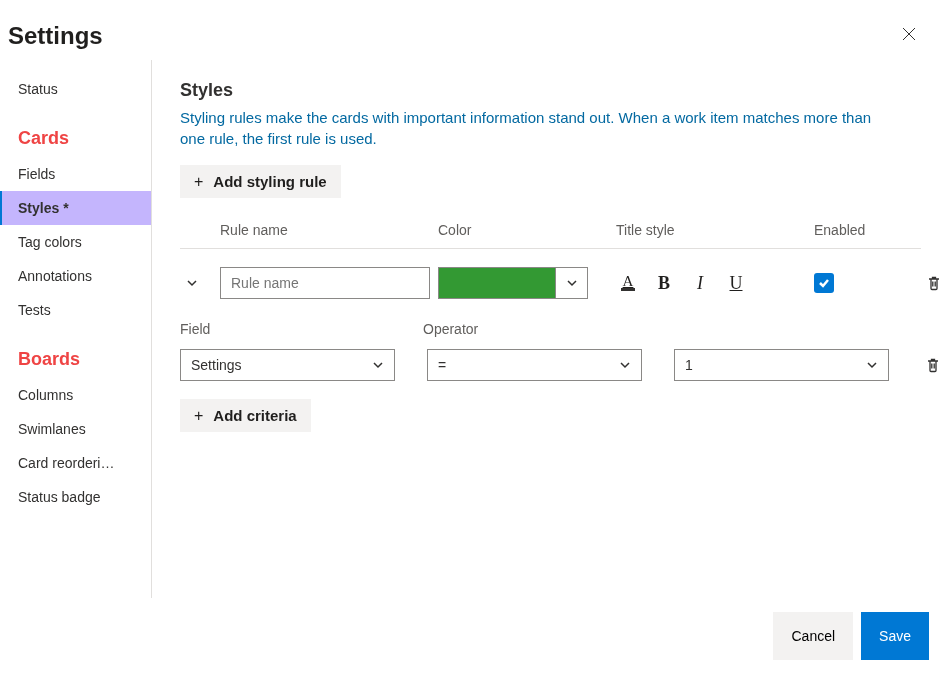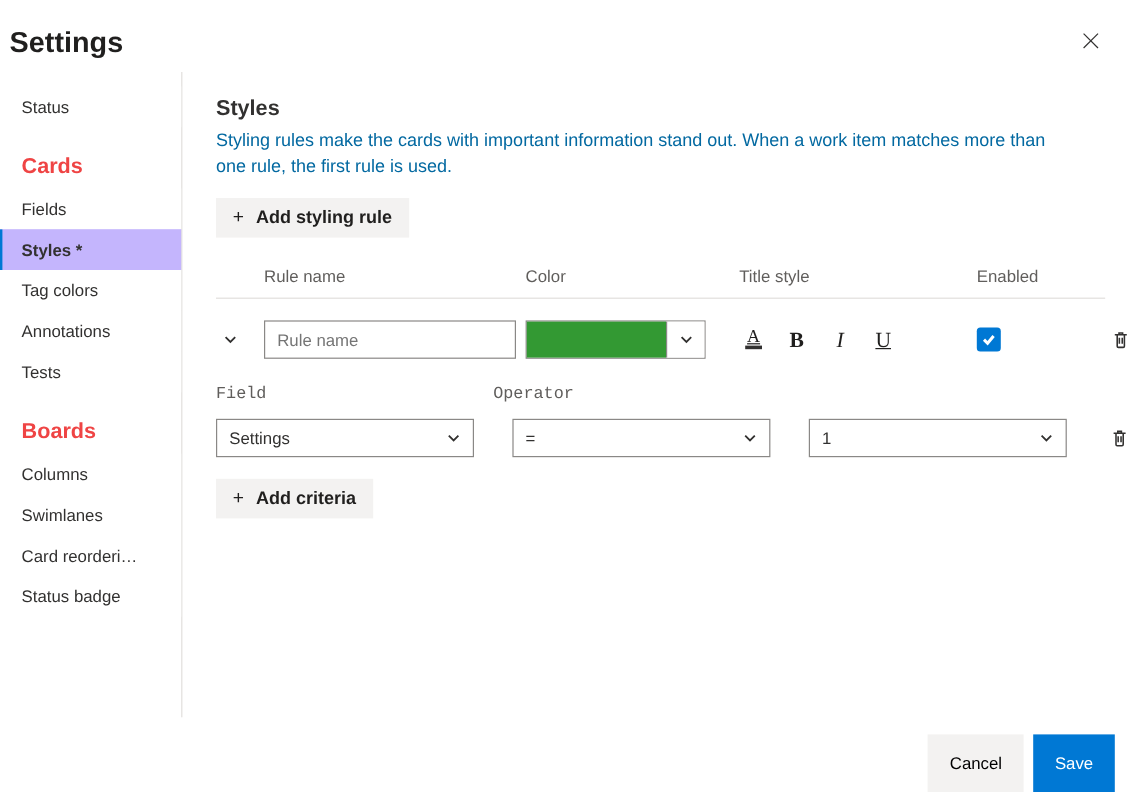--- a/index.html
+++ b/index.html
@@ -213,25 +213,24 @@
       width: 24px; height: 24px;
       border: none; background: transparent;
       cursor: pointer;
       display: flex; align-items: center; justify-content: center;
     }
     .trash-btn svg { width: 16px; height: 16px; stroke: #323130; fill: none; stroke-width: 1.3; }
 
     .criteria-head {
       display: grid;
       grid-template-columns: 215px 215px 215px 32px;
-      gap: 16px;
+      gap: 28px;
       font-size: 14px;
       color: #605e5c;
       padding: 4px 0 12px 0;
-      font-family: Liberation Mono, monospace;
     }
     .criteria-row {
       display: grid;
       grid-template-columns: 215px 215px 215px 32px;
       gap: 32px;
       align-items: center;
       padding-bottom: 18px;
     }
     .select-box {
       height: 32px;

